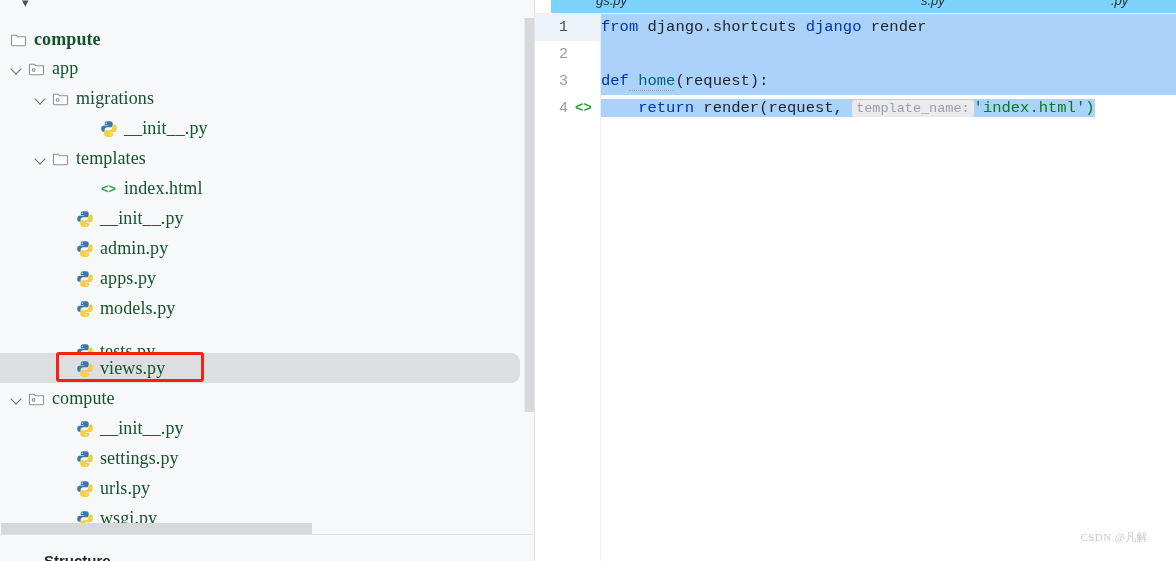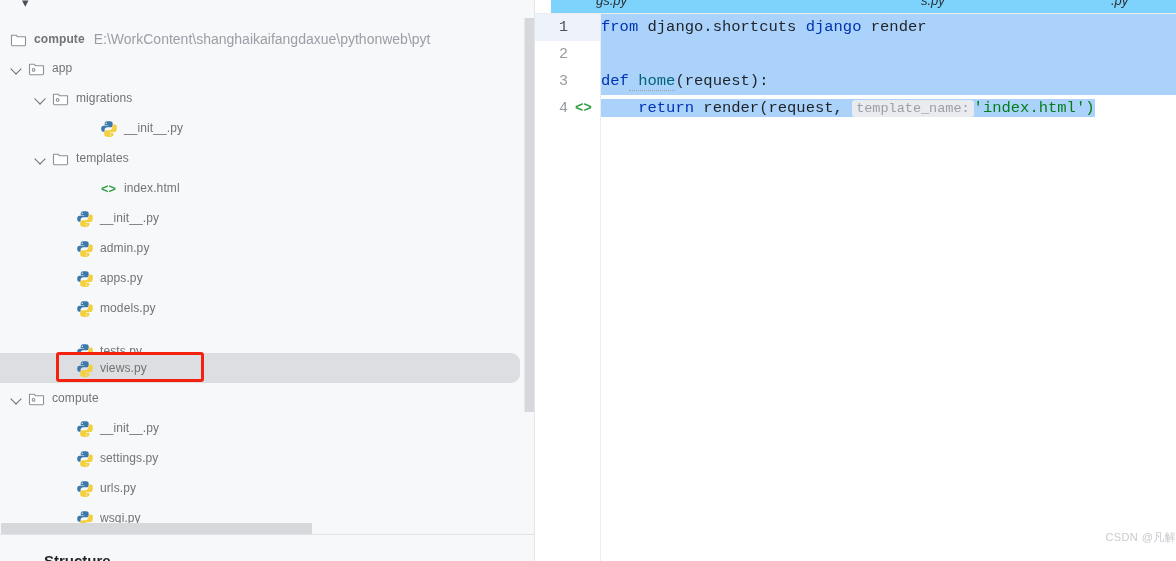--- a/index.html
+++ b/index.html
@@ -79,23 +79,23 @@
   .ic {
     flex: 0 0 auto;
     width: 17px; height: 17px;
     margin-right: 7px;
     position: relative;
   }
   
   .ic-folder svg, .ic-module svg, .ic-py svg, .ic-html svg { display:block; }
 
   .row-label {
-    font-size: 12px;
-    color: #737373;
-    font-family: Liberation Sans, sans-serif;
+    font-size: 18px;
+    color: #14532d;
+    font-family: Liberation Serif, serif;
     letter-spacing: 0.1px;
   }
   .row-label.bold { font-weight: bold; }
   .row-path {
     font-size: 14px;
     color: #9a9ea5;
     margin-left: 9px;
     font-family: "Liberation Sans", sans-serif;
   }
 
@@ -246,24 +246,24 @@
   }
   #bulb {
     position: absolute;
     left: 13px; top: 31px;
     width: 15px; height: 19px;
   }
 
   
   #watermark {
     position: absolute;
-    right: 0; bottom: 16px;
+    right: 28px; bottom: 16px;
     font-size: 11px;
     color: #c7cace;
-    font-family: Liberation Sans, sans-serif;
+    font-family: Liberation Serif, serif;
     letter-spacing: 0.4px;
     white-space: nowrap;
   }
 </style>
 </head>
 <body>
 
 <div id="app">
 
   <div id="tree-pane">
@@ -272,21 +272,20 @@
       <span class="glyph">▾</span>
     </div>
 
     <div class="tree-row" style="top:24px; left:10px;">
       <span class="ic ic-folder">
         <svg width="17" height="17" viewBox="0 0 17 17">
           <path d="M1.5 4.2 h4.6 l1.3 1.5 h8.1 v8.1 a0.9 0.9 0 0 1 -0.9 0.9 h-12.2 a0.9 0.9 0 0 1 -0.9 -0.9 z" fill="#ffffff" stroke="#8b9099" stroke-width="1.1" stroke-linejoin="round"></path>
         </svg>
       </span>
       <span class="row-label bold">compute</span>
-      <span class="row-path">E:\WorkContent\shanghaikaifangdaxue\pythonweb\pyt</span>
     </div>
 
     <div id="tree-rows">
         <div class="tree-row" style="top: 53px; padding-left: 10px;">
           <span class="twisty"></span>
           <span class="ic"><svg width="17" height="17" viewBox="0 0 17 17">
               <path d="M1.5 4.2 h4.6 l1.3 1.5 h8.1 v8.1 a0.9 0.9 0 0 1 -0.9 0.9 h-12.2 a0.9 0.9 0 0 1 -0.9 -0.9 z" fill="#ffffff" stroke="#8b9099" stroke-width="1.1" stroke-linejoin="round"></path>
               <circle cx="5.6" cy="9.9" r="1.35" fill="none" stroke="#8b9099" stroke-width="1.1"></circle>
             </svg></span>
           <span class="row-label">app</span>

